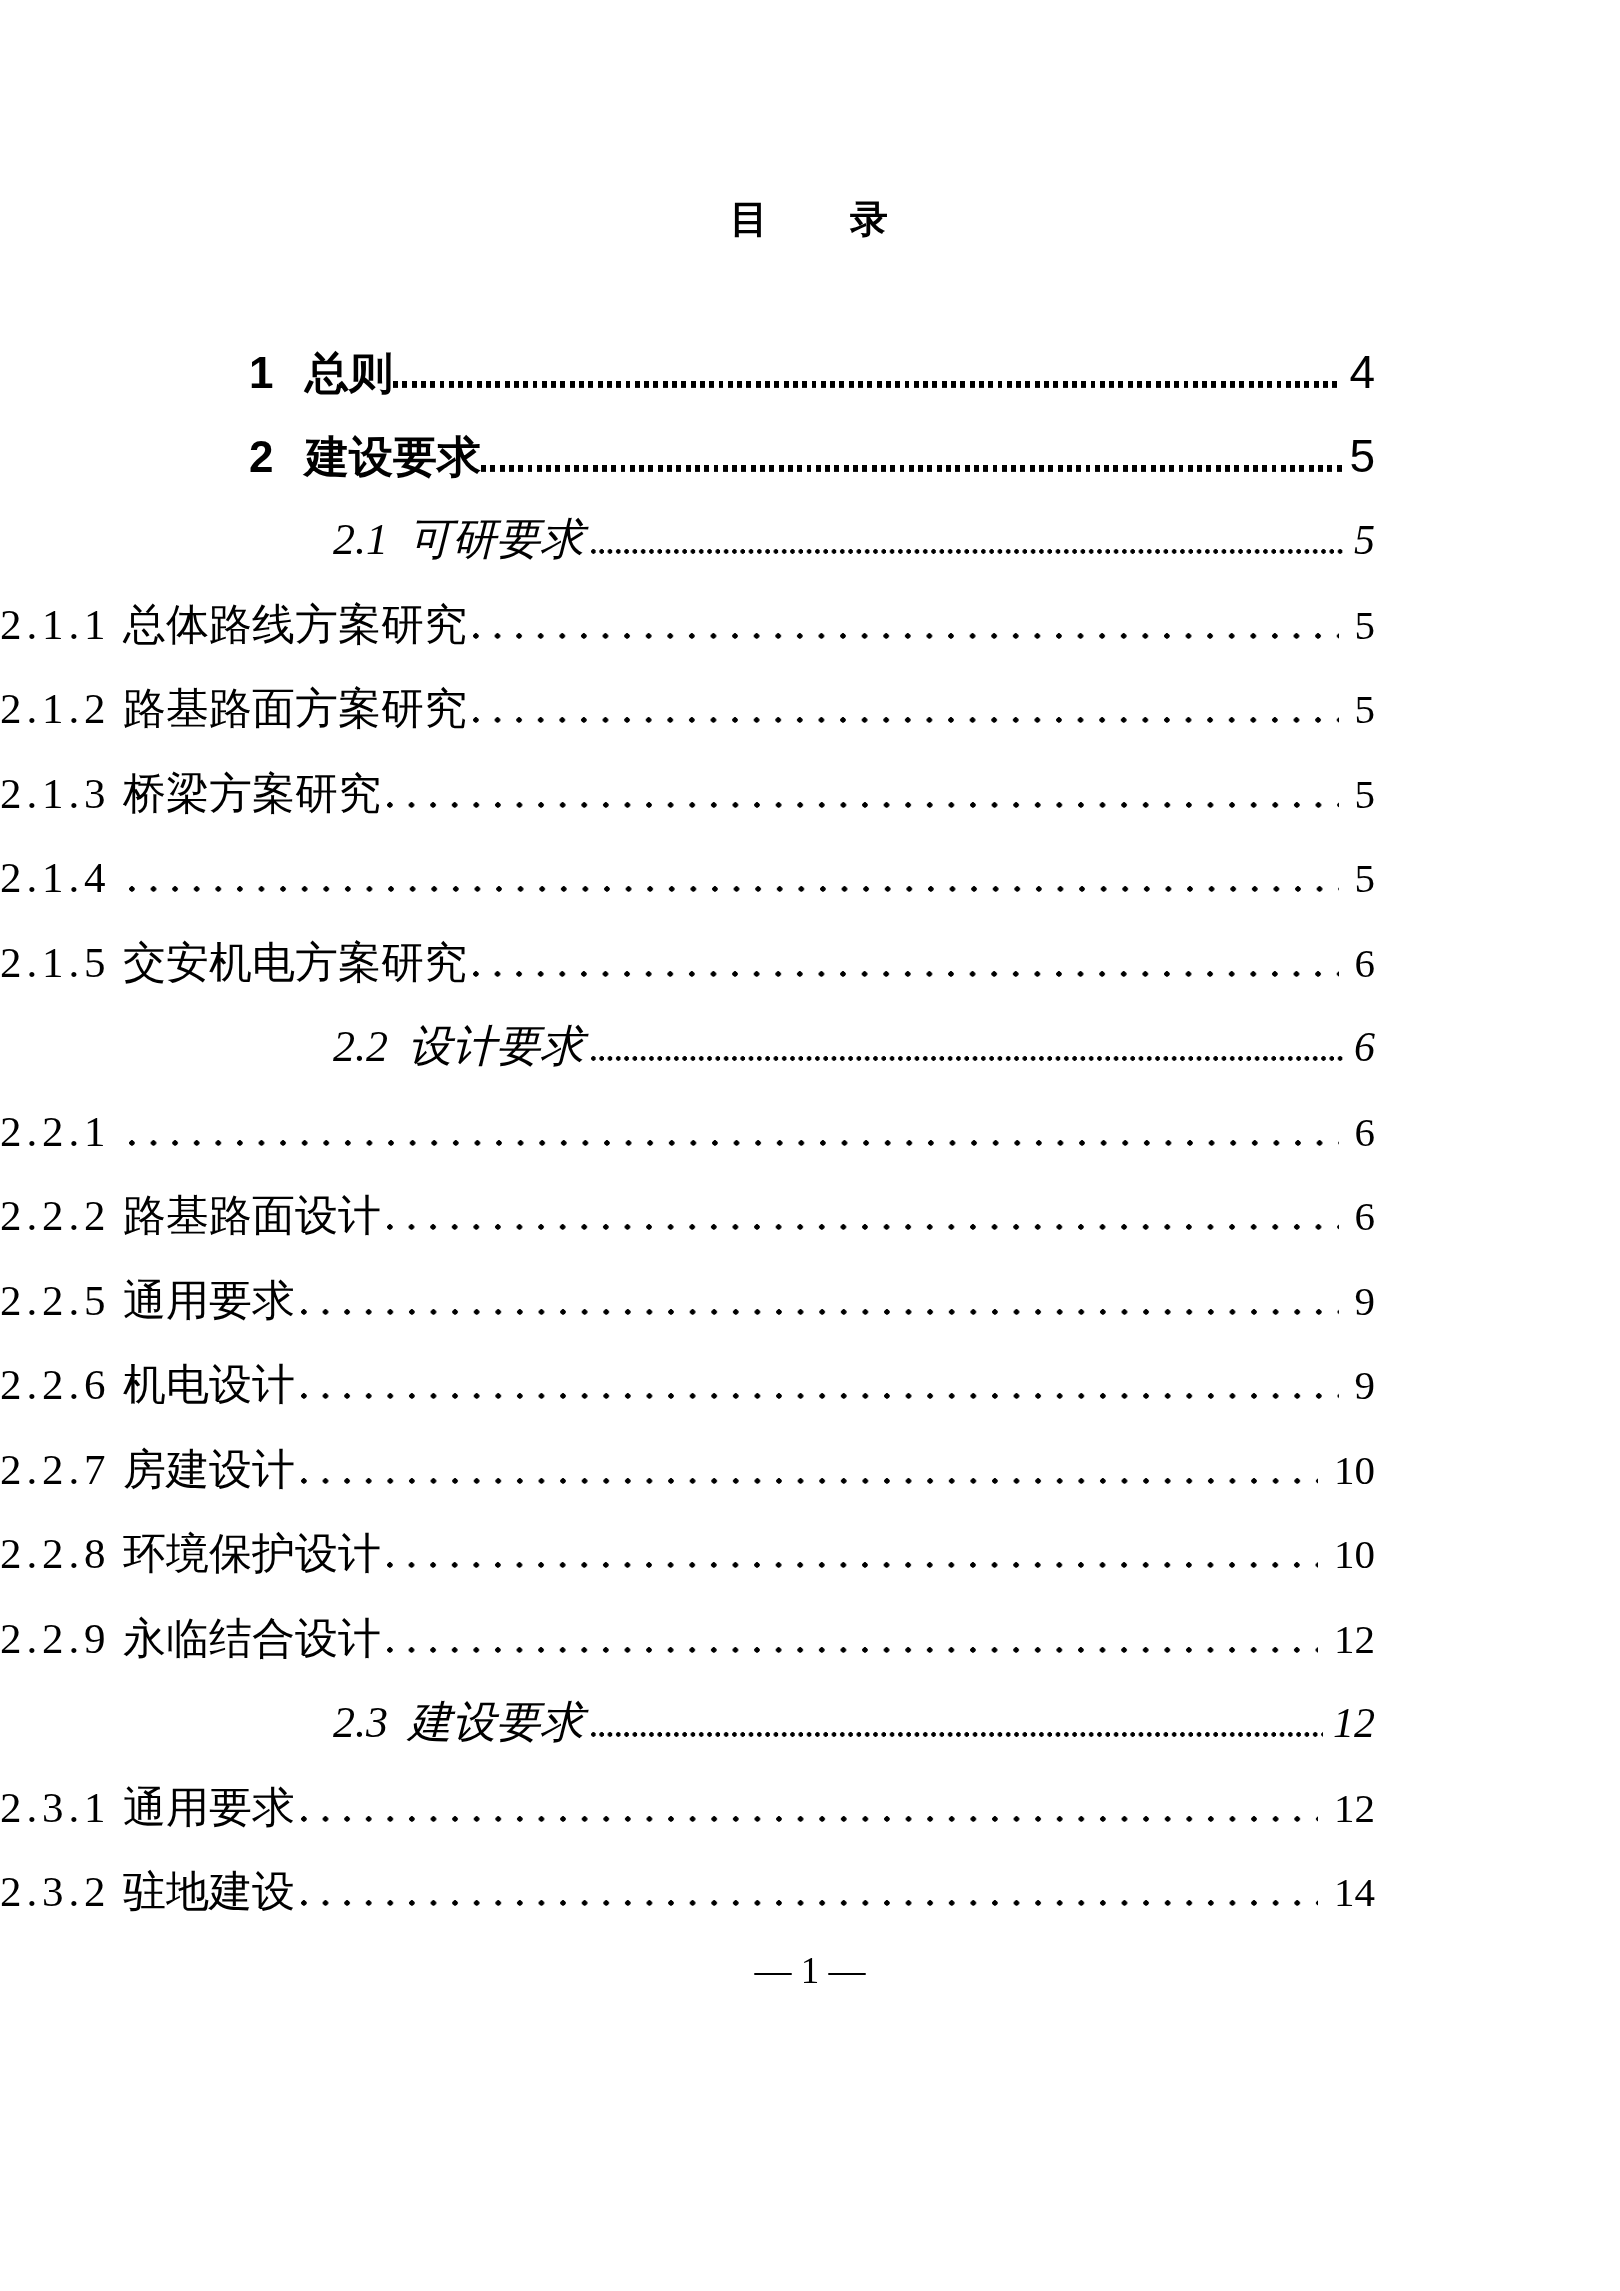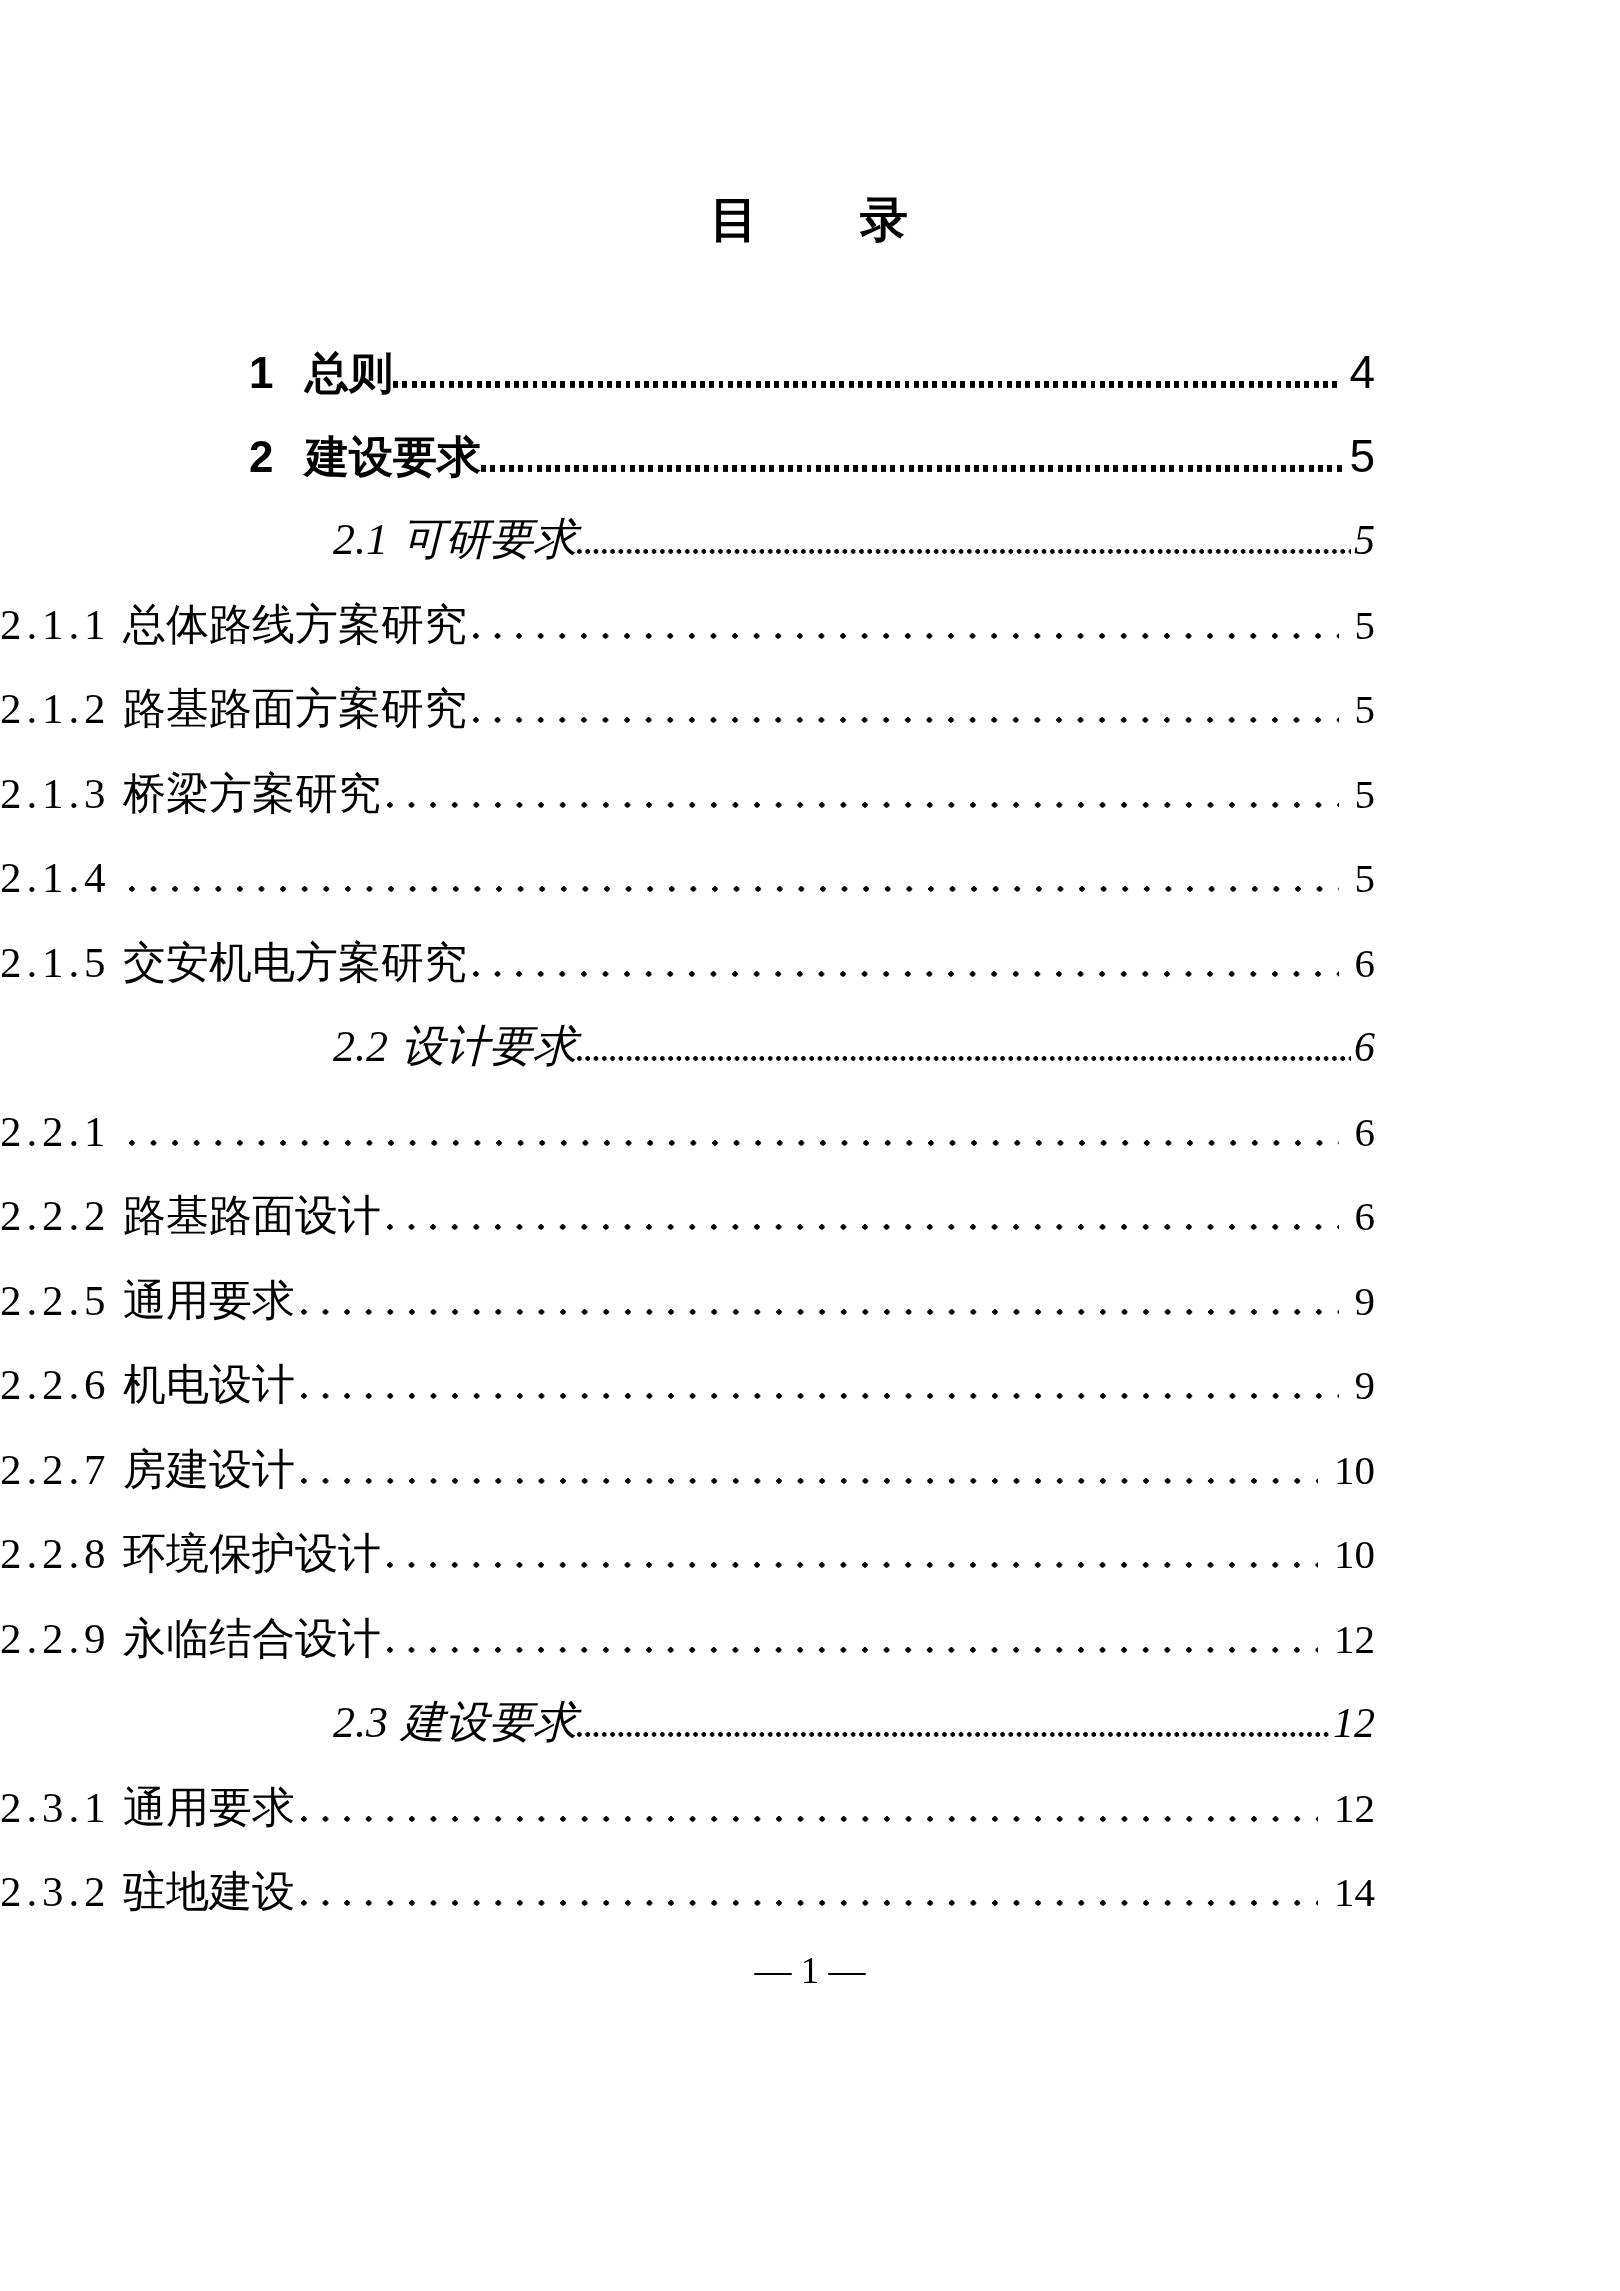--- a/index.html
+++ b/index.html
@@ -10,21 +10,21 @@
     overflow:hidden;
     font-family:"Liberation Serif", serif;
   }
   .page{position:relative;width:1620px;height:2292px;background:#fff;}
 
   .title{
     margin:196px 0 0 0;
     text-align:center;
     font-family:"Liberation Serif", serif;
     font-weight:bold;
-    font-size:48px;
+    font-size:38px;
     line-height:47px;
     letter-spacing:2px;
     color:#000;
   }
 
   .toc{margin-top:99px;padding-right:245px;}
 
   .row{
     display:flex;
     align-items:baseline;
@@ -59,20 +59,21 @@
     font-size:46px;
     padding-left:7.8px;
   }
 
   
   .lvl2{
     padding-left:333px;
     font-family:"Liberation Serif", serif;
     font-style:italic;
     font-size:44px;
+    gap:7px;
   }
   .lvl2 .num{width:68px;}
   .lvl2 .leader{
     height:4.9px;
     background-image:radial-gradient(circle at 2.4px 2.4px,#000 2px,transparent 2.5px);
     background-size:8.3px 4.9px;
   }
   .lvl2 .pagenum{
     font-size:42px;
     padding-left:2.9px;

